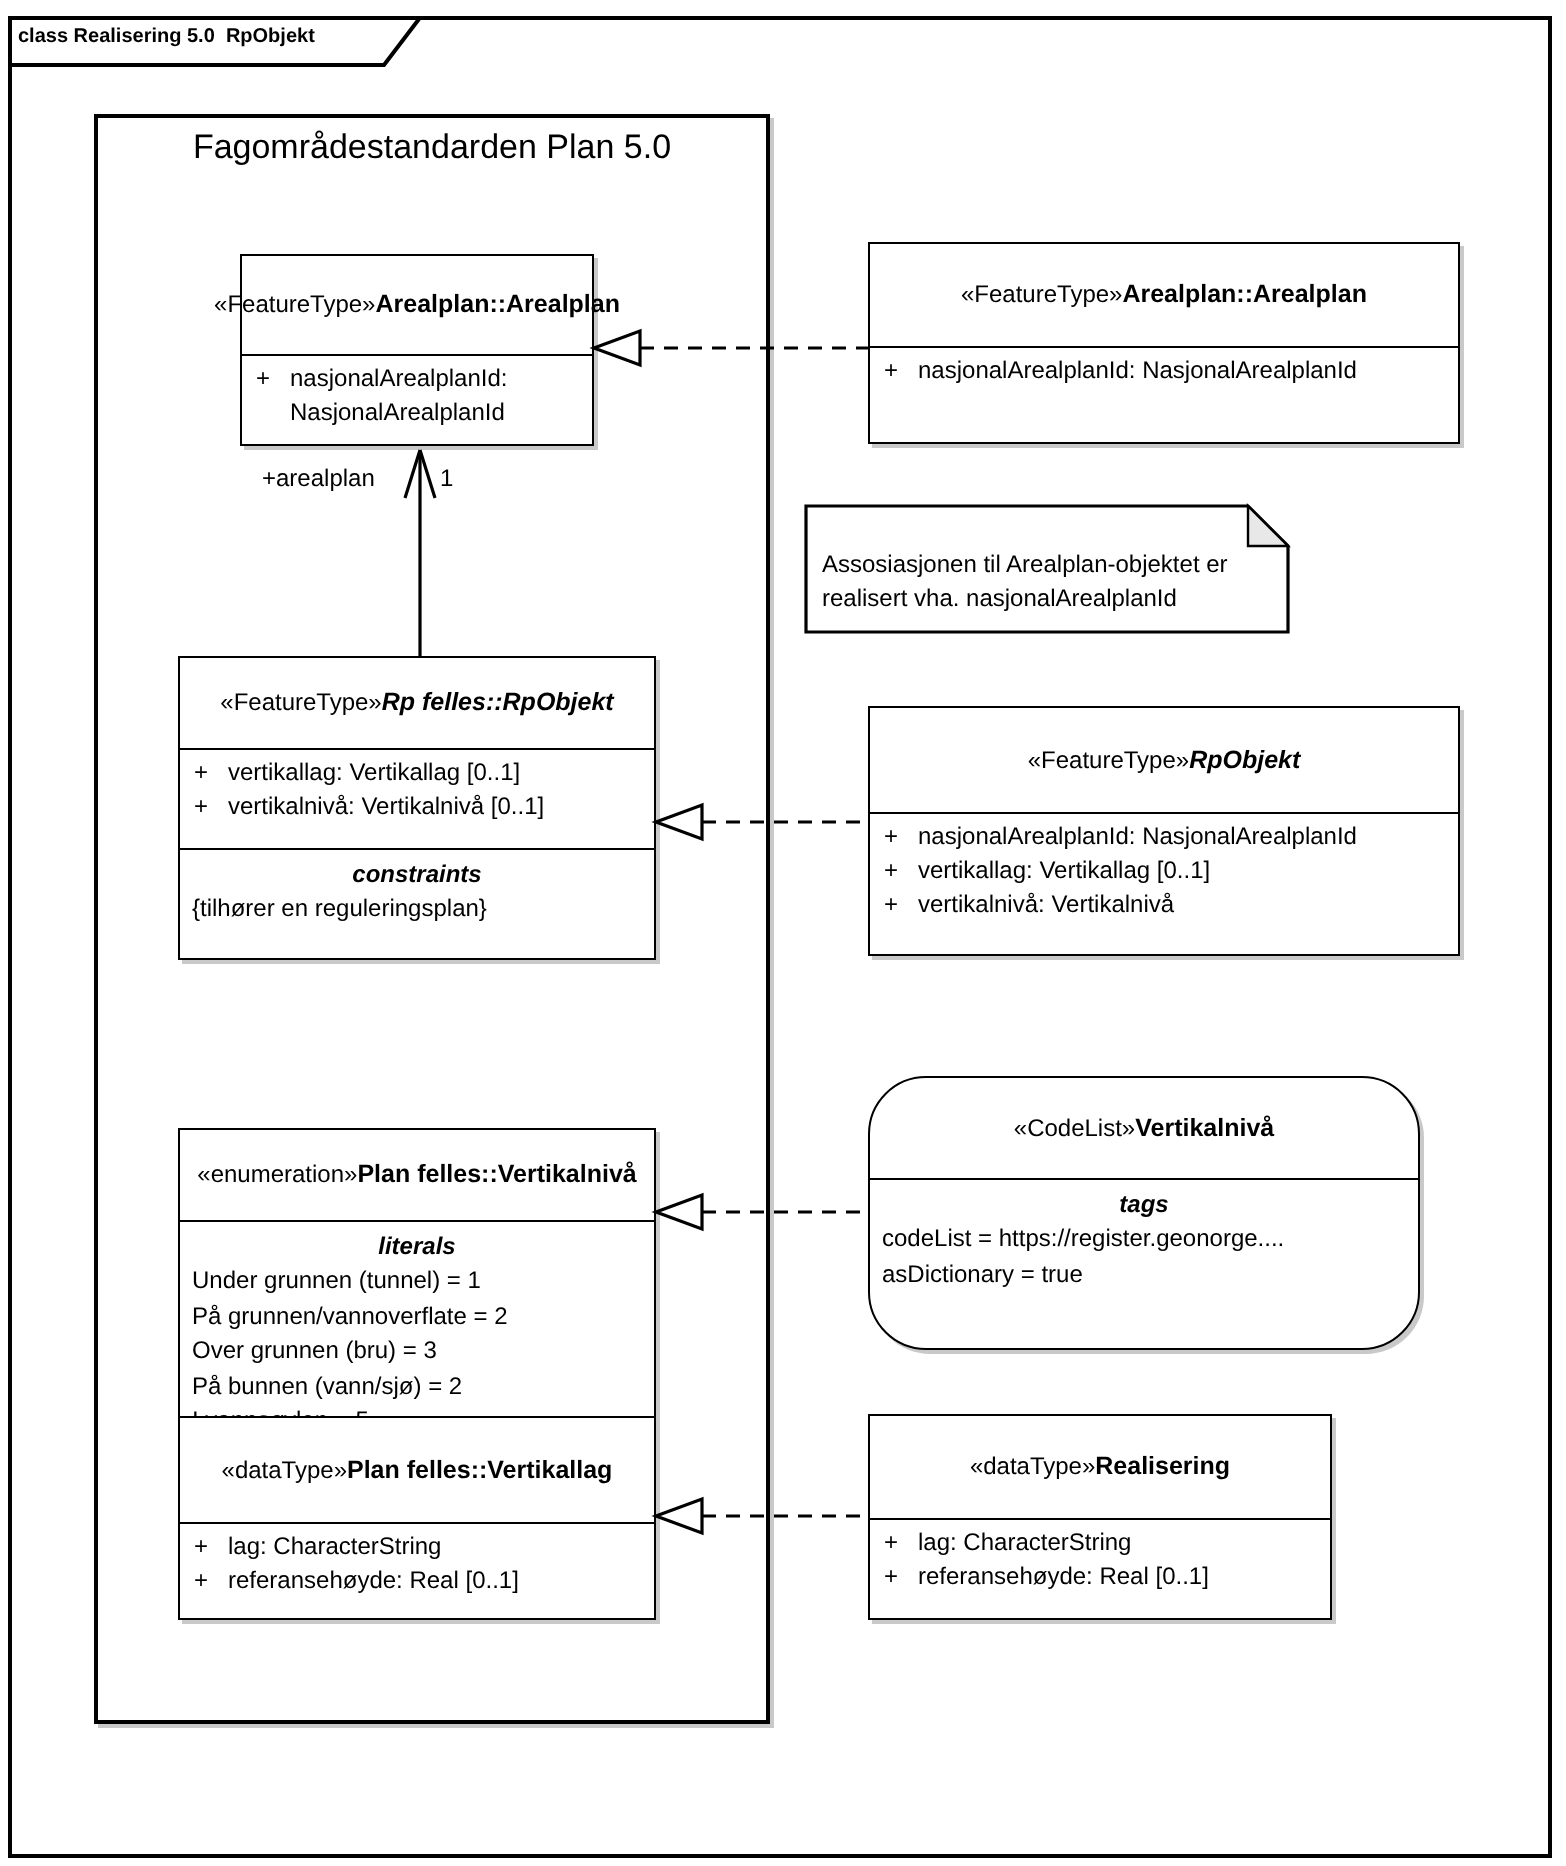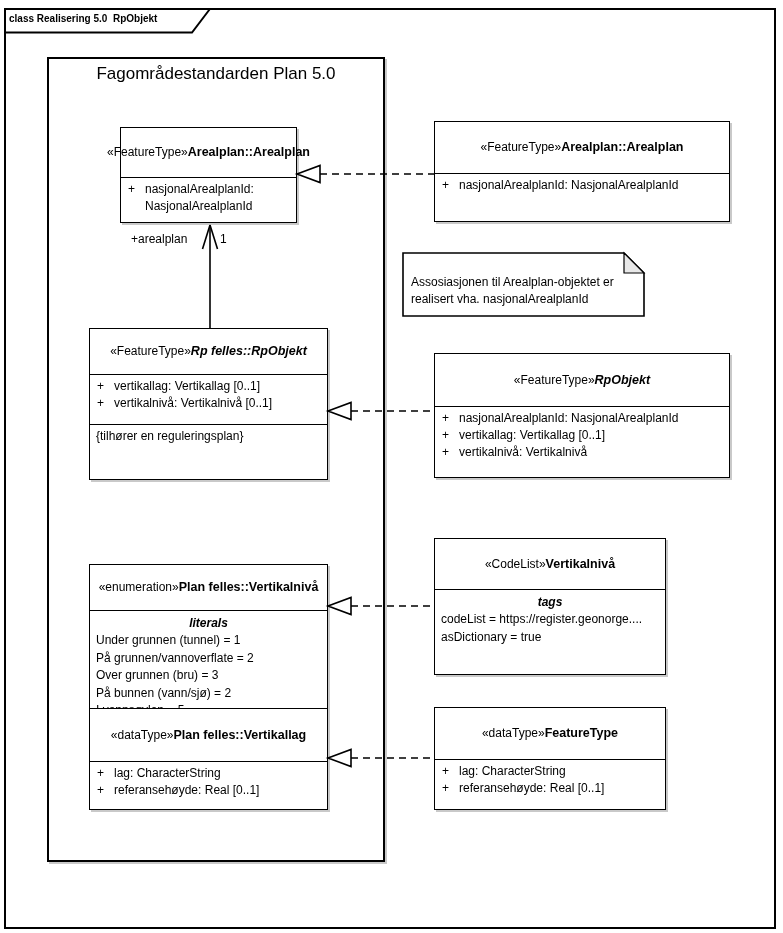--- a/index.html
+++ b/index.html
@@ -97,20 +97,21 @@
     <div class="attr-row">
       <span class="attr-vis">+</span>
       <span class="attr-text">vertikallag: Vertikallag [0..1]</span>
     </div>
     <div class="attr-row">
       <span class="attr-vis">+</span>
       <span class="attr-text">vertikalnivå: Vertikalnivå [0..1]</span>
     </div>
   </div>
   <div class="sec grow">
+    <div class="sec-label">constraints</div>
     <div class="sec-line">{tilhører en reguleringsplan}</div>
   </div>
 </div>
 
 <div class="cls" style="left:434px;top:353px;width:296px;height:125px;">
   <div class="hdr" style="height:52px;">
     <div class="stereo">«FeatureType»</div>
     <div class="cname abstract">RpObjekt</div>
   </div>
   <div class="sec grow">
@@ -137,21 +138,21 @@
   <div class="sec grow">
     <div class="sec-label">literals</div>
     <div class="sec-line">Under grunnen (tunnel) = 1</div>
     <div class="sec-line">På grunnen/vannoverflate = 2</div>
     <div class="sec-line">Over grunnen (bru) = 3</div>
     <div class="sec-line">På bunnen (vann/sjø) = 2</div>
     <div class="sec-line">I vannsøylen = 5</div>
   </div>
 </div>
 
-<div class="cls" style="left:434px;top:538px;width:232px;height:137px;">
+<div class="cls" style="left:434px;top:538px;width:276px;height:137px;border-radius:29px;">
   <div class="hdr" style="height:50px;">
     <div class="stereo">«CodeList»</div>
     <div class="cname">Vertikalnivå</div>
   </div>
   <div class="sec grow">
     <div class="sec-label">tags</div>
     <div class="sec-line">codeList = https://register.geonorge....</div>
     <div class="sec-line">asDictionary = true</div>
   </div>
 </div>
@@ -169,21 +170,21 @@
     <div class="attr-row">
       <span class="attr-vis">+</span>
       <span class="attr-text">referansehøyde: Real [0..1]</span>
     </div>
   </div>
 </div>
 
 <div class="cls" style="left:434px;top:707px;width:232px;height:103px;">
   <div class="hdr" style="height:51px;">
     <div class="stereo">«dataType»</div>
-    <div class="cname">FeatureType</div>
+    <div class="cname">Realisering</div>
   </div>
   <div class="sec grow">
     <div class="attr-row">
       <span class="attr-vis">+</span>
       <span class="attr-text">lag: CharacterString</span>
     </div>
     <div class="attr-row">
       <span class="attr-vis">+</span>
       <span class="attr-text">referansehøyde: Real [0..1]</span>
     </div>

